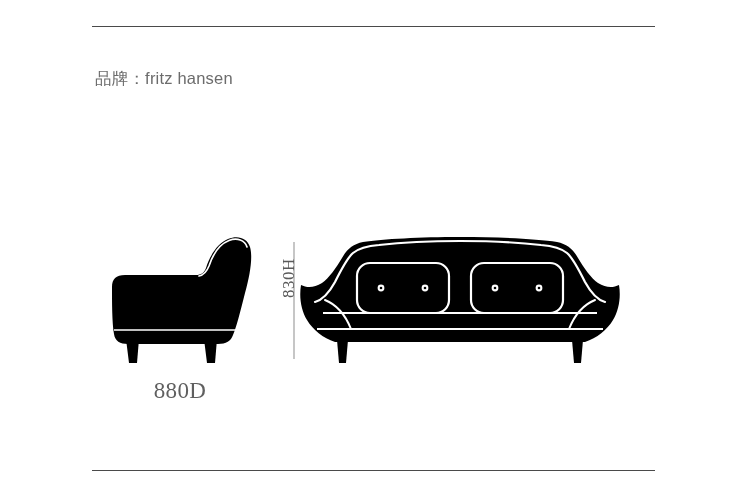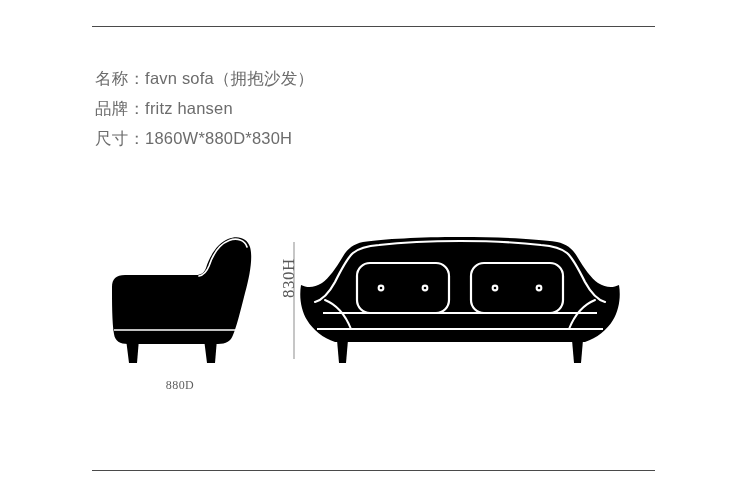--- a/index.html
+++ b/index.html
@@ -85,50 +85,44 @@
     transform: rotate(-90deg);
     transform-origin: center center;
     letter-spacing: 0.5px;
   }
 
   
   .dim-caption {
     position: absolute;
     top: 378px;
     font-family: "Liberation Serif", serif;
-    font-size: 12px;
+    font-size: 23px;
     color: #5f5f5f;
     text-align: center;
     letter-spacing: 0.4px;
   }
   #label-880d  { left: 105px; width: 150px; }
   #label-1860w { left: 355px; width: 190px; }
 </style>
 </head>
 <body>
 
 <div id="page">
 
   <div class="divider" id="divider-top"></div>
 
   <div id="spec-list">
 
-    <div class="spec-row">
-      <span class="spec-label">名称</span><span class="spec-sep">：</span><span class="spec-value">favn sofa（拥抱沙发）</span>
-    </div>
 
     <div class="spec-row">
       <span class="spec-label">品牌</span><span class="spec-sep">：</span><span class="spec-value">fritz hansen</span>
     </div>
 
 
 
-    <div class="spec-row">
-      <span class="spec-label">尺寸</span><span class="spec-sep">：</span><span class="spec-value">1860W*880D*830H</span>
-    </div>
 
   </div>
 
   <div id="drawings">
 
     <svg class="fig" id="fig-side" viewBox="0 0 165 135">
 
       <path d="M 26,104 L 39,104 L 37,128 L 29,128 Z" fill="#000"></path>
       <path d="M 104,104 L 117,104 L 115,128 L 107,128 Z" fill="#000"></path>
 

